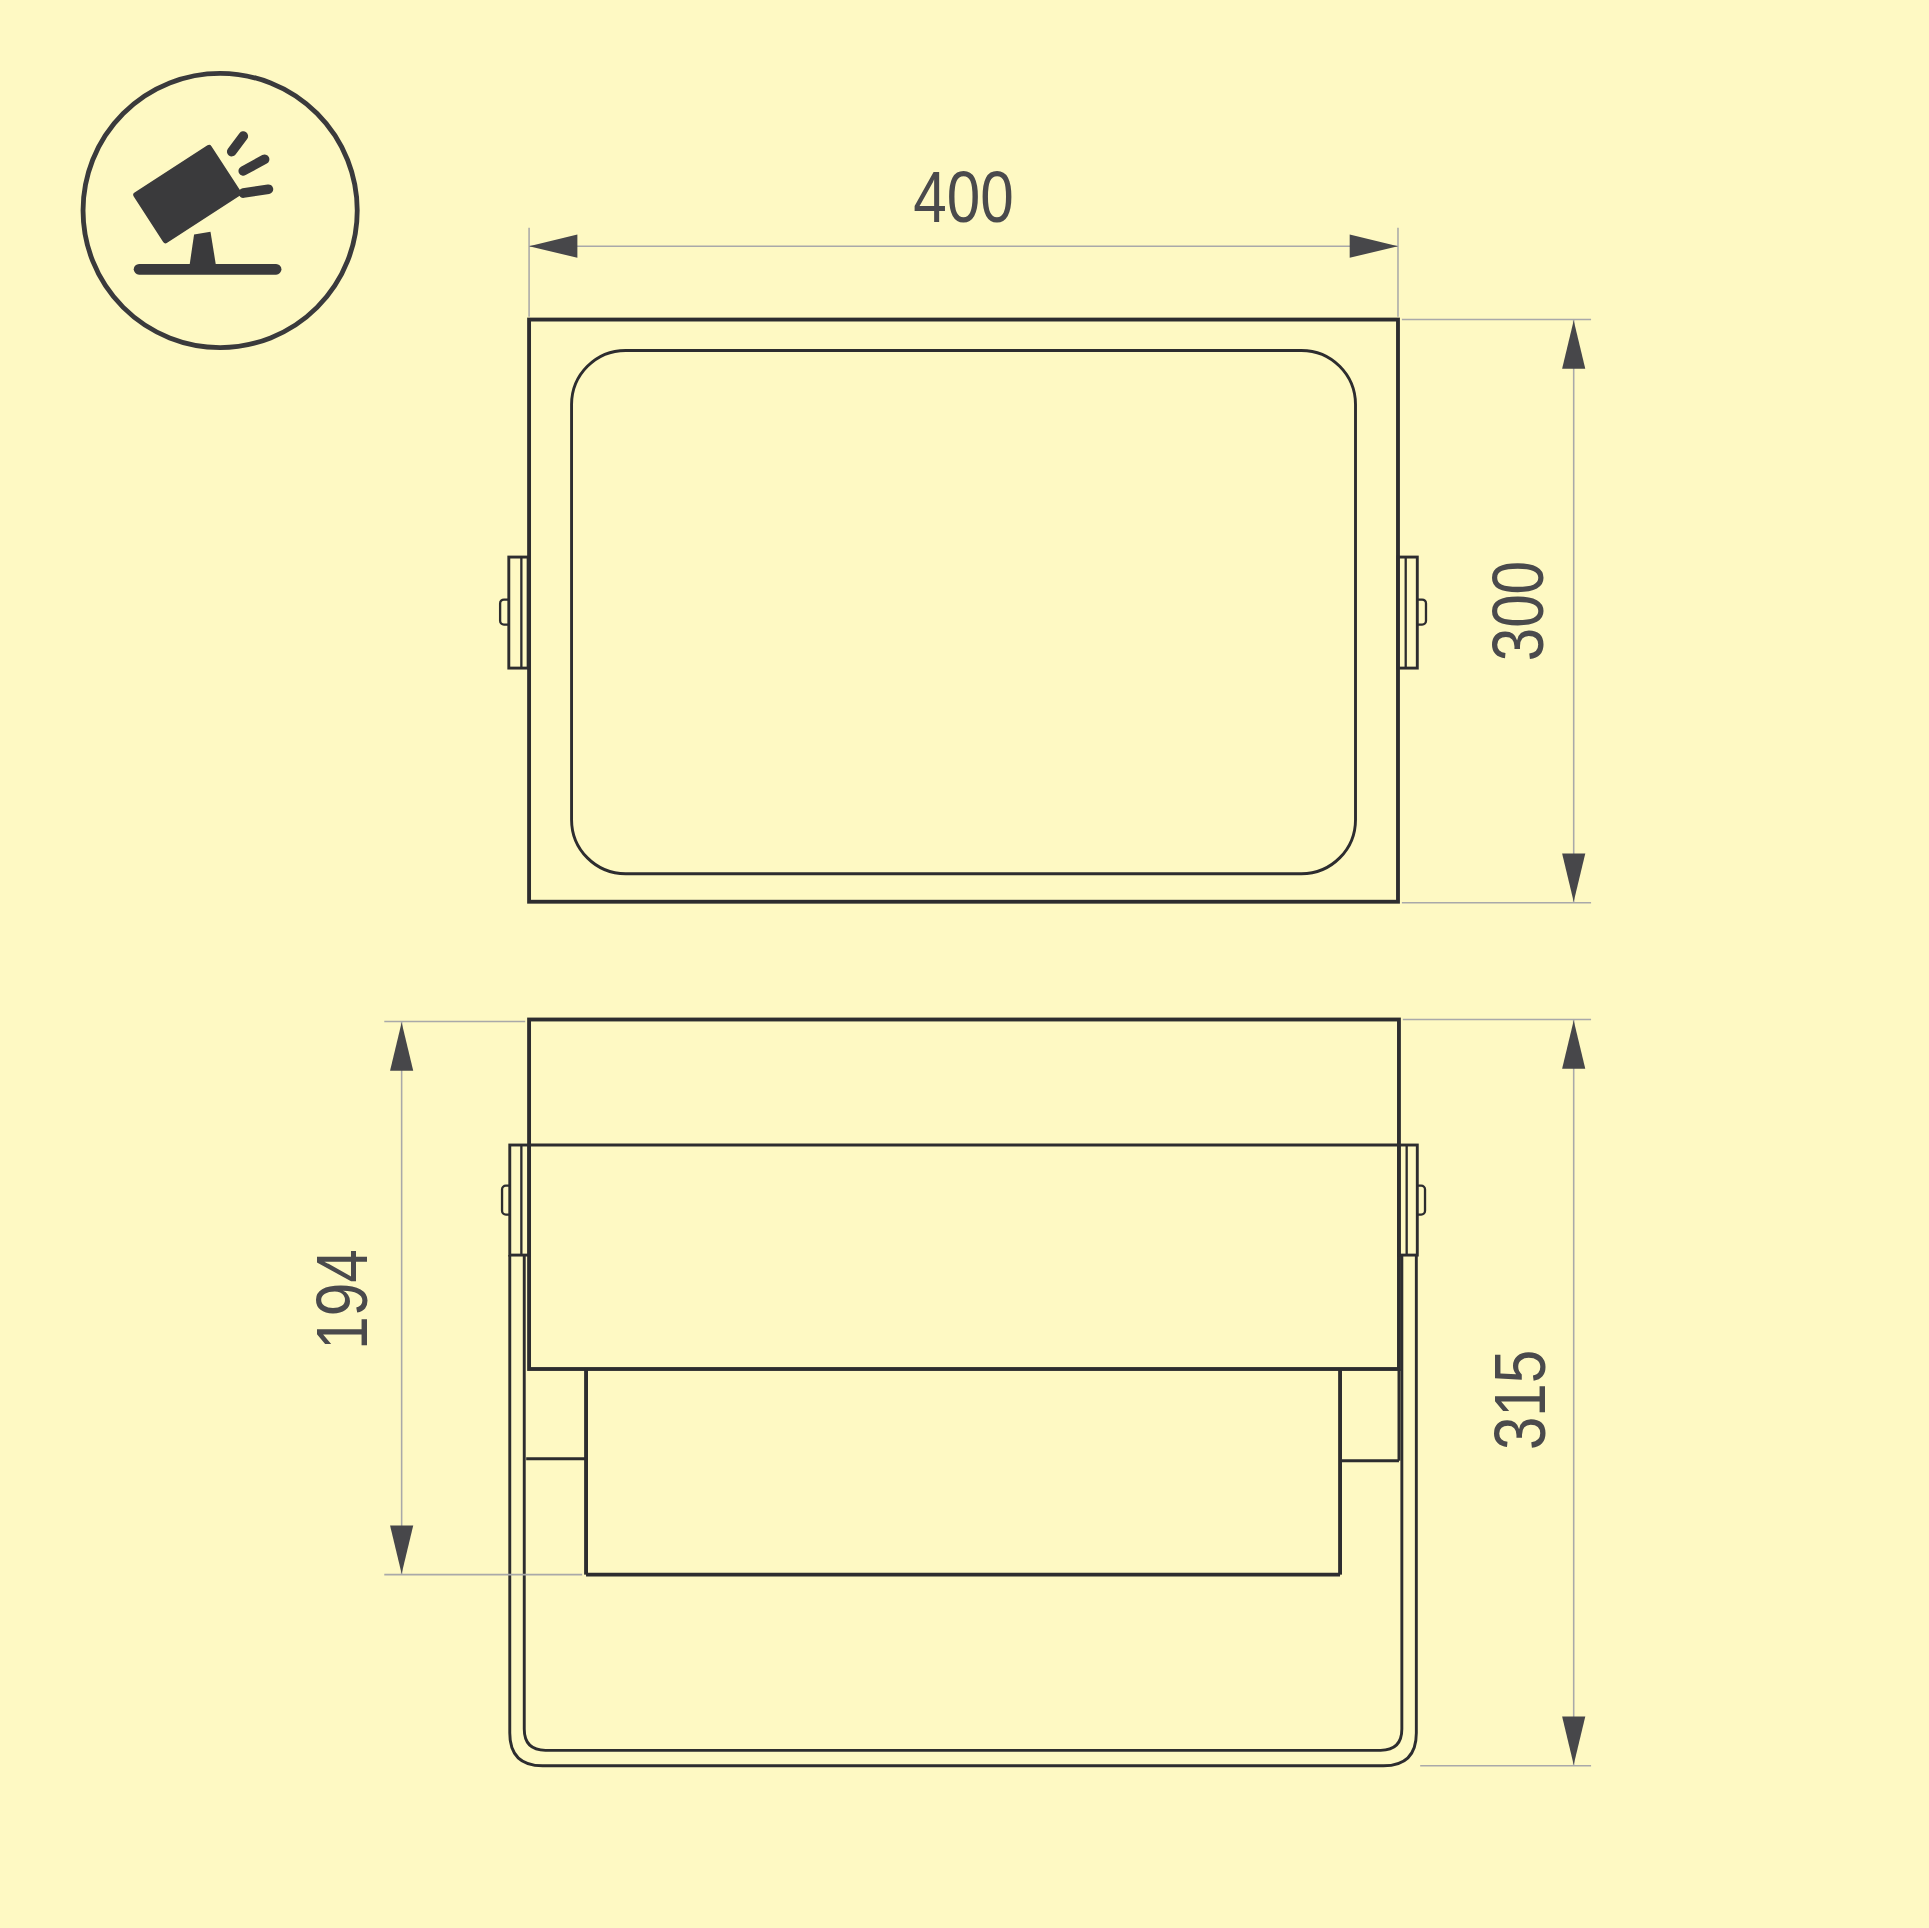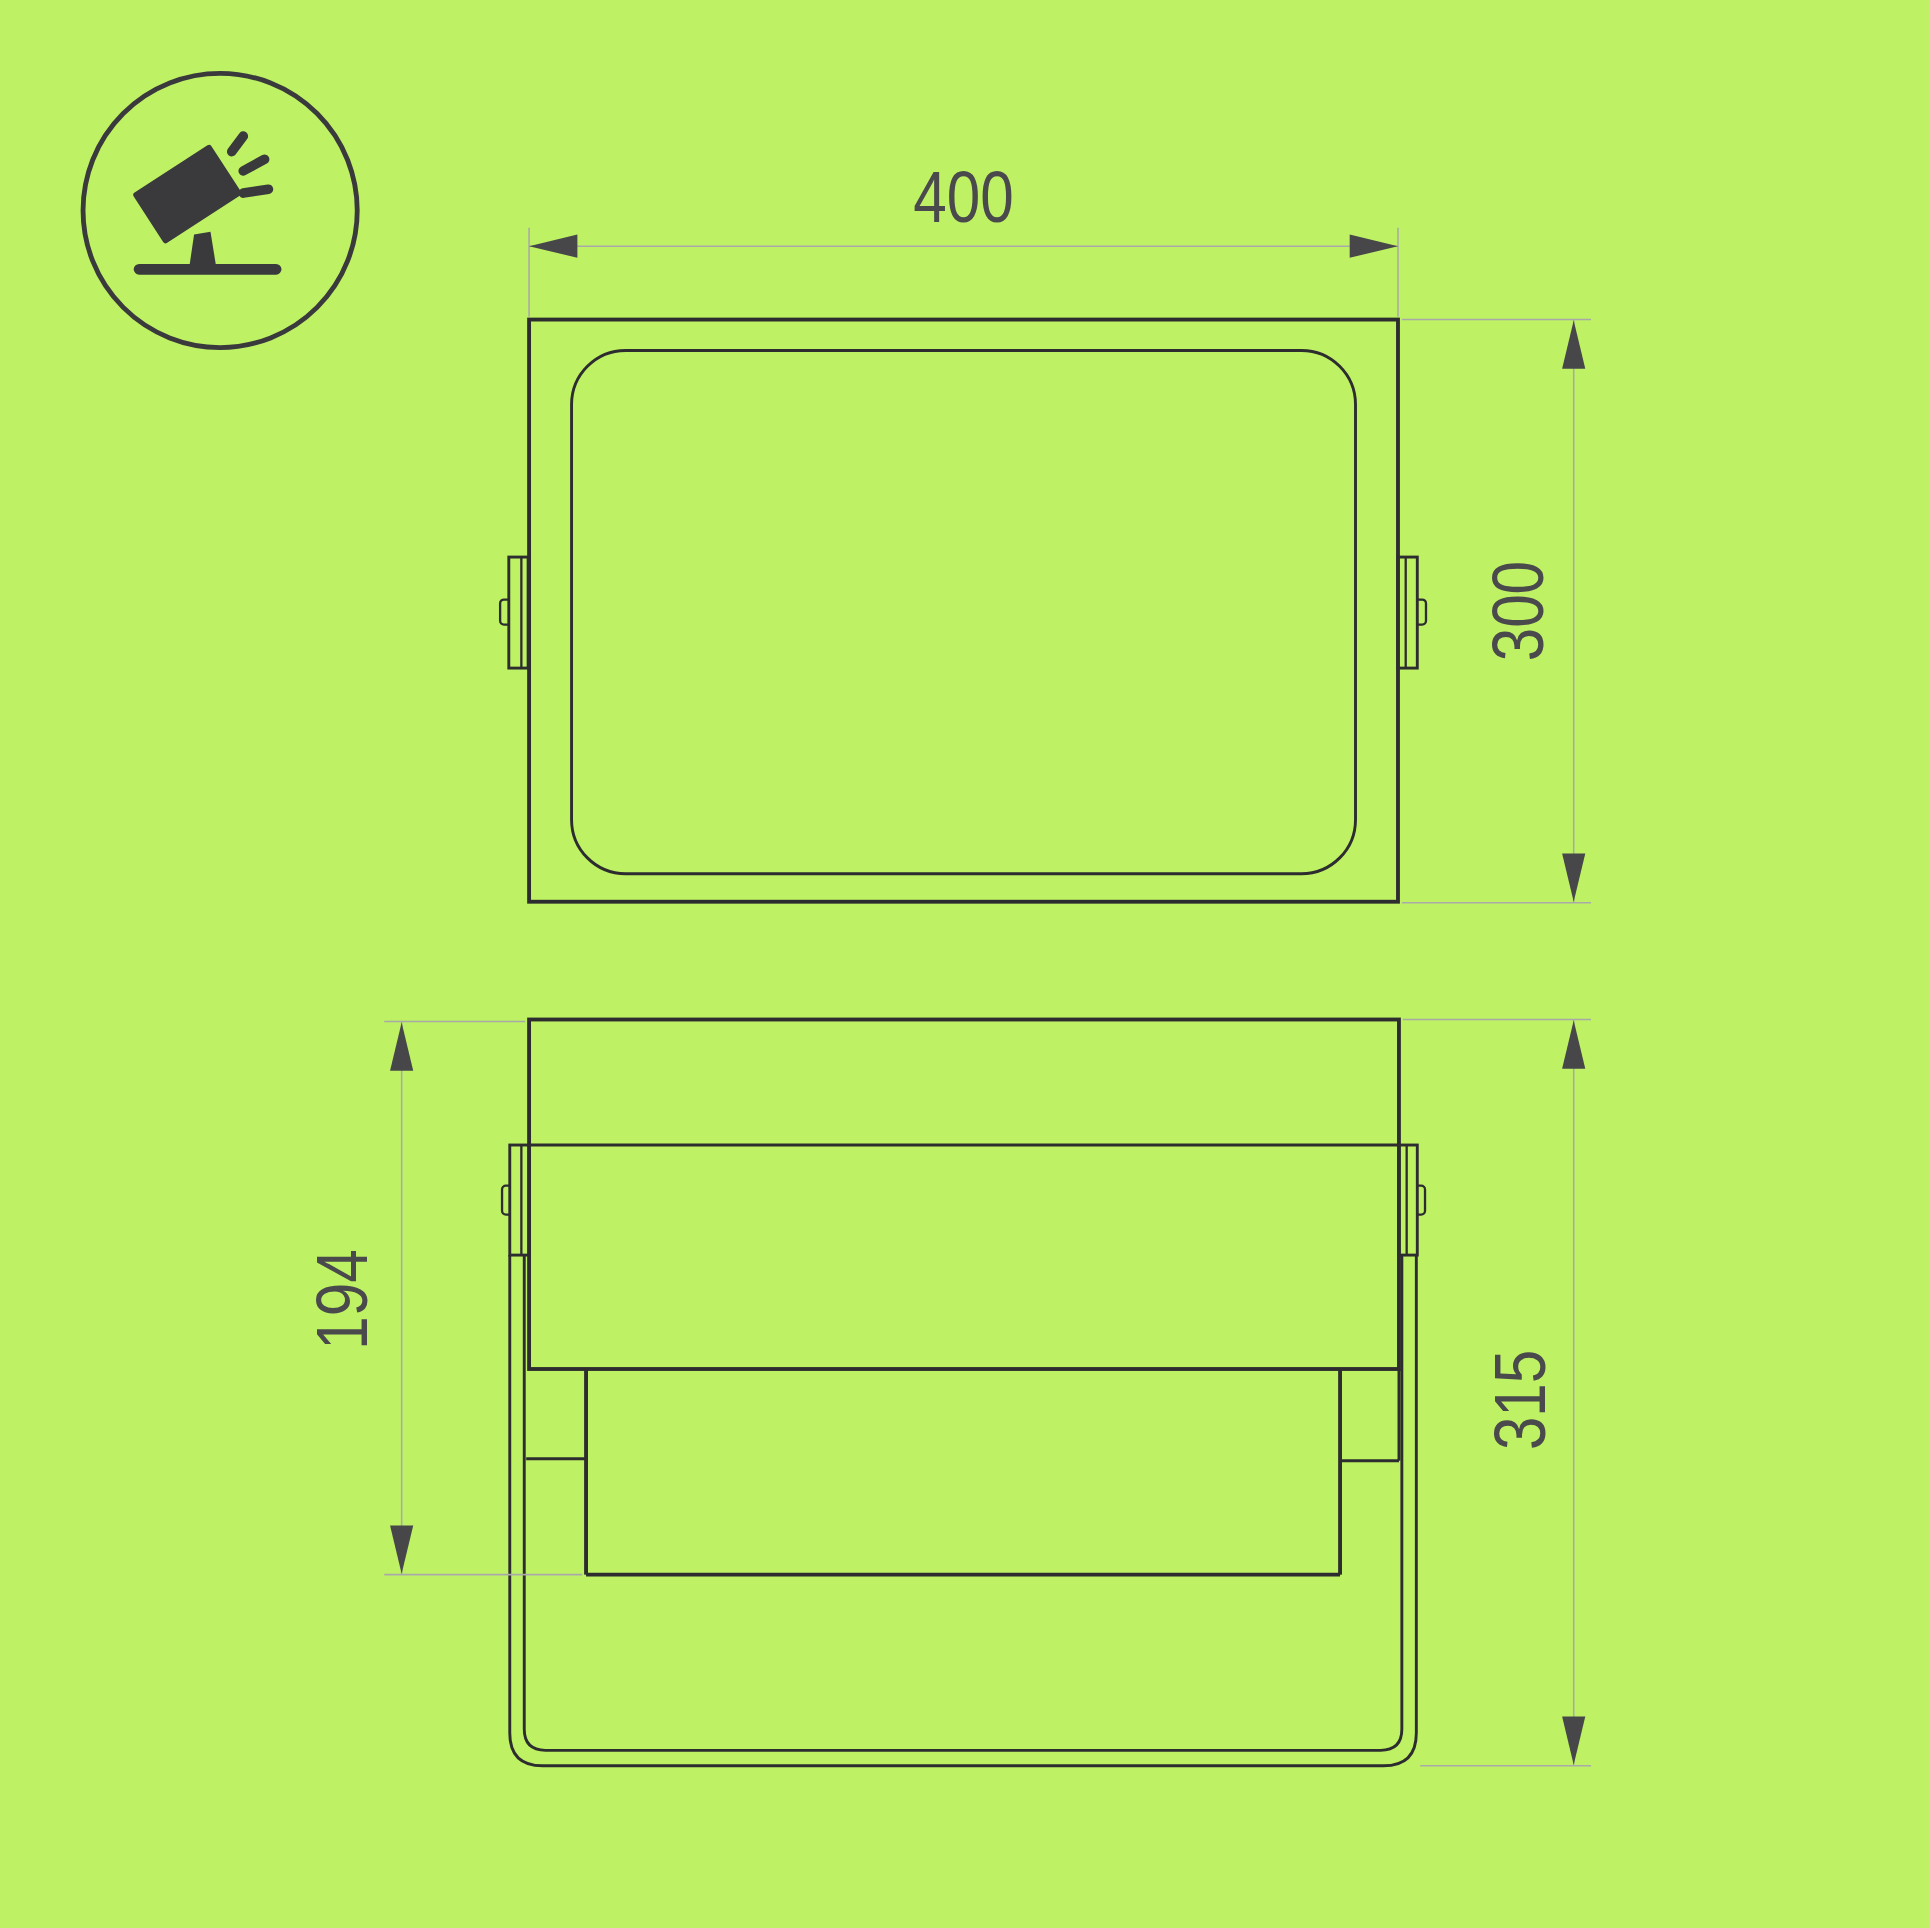--- a/index.html
+++ b/index.html
@@ -7,21 +7,21 @@
     padding: 0;
     background: #ffffff;
     width: 1929px;
     height: 1928px;
     font-family: "Liberation Sans", sans-serif;
   }
   .stage {
     position: relative;
     width: 1929px;
     height: 1928px;
-    background: #bef264;
+    background: #fef9c3;
     overflow: hidden;
   }
   svg { display: block; }
 
   
   .outline {
     fill: none;
     stroke: #2d2d2f;
     stroke-width: 4;
     stroke-linejoin: miter;

